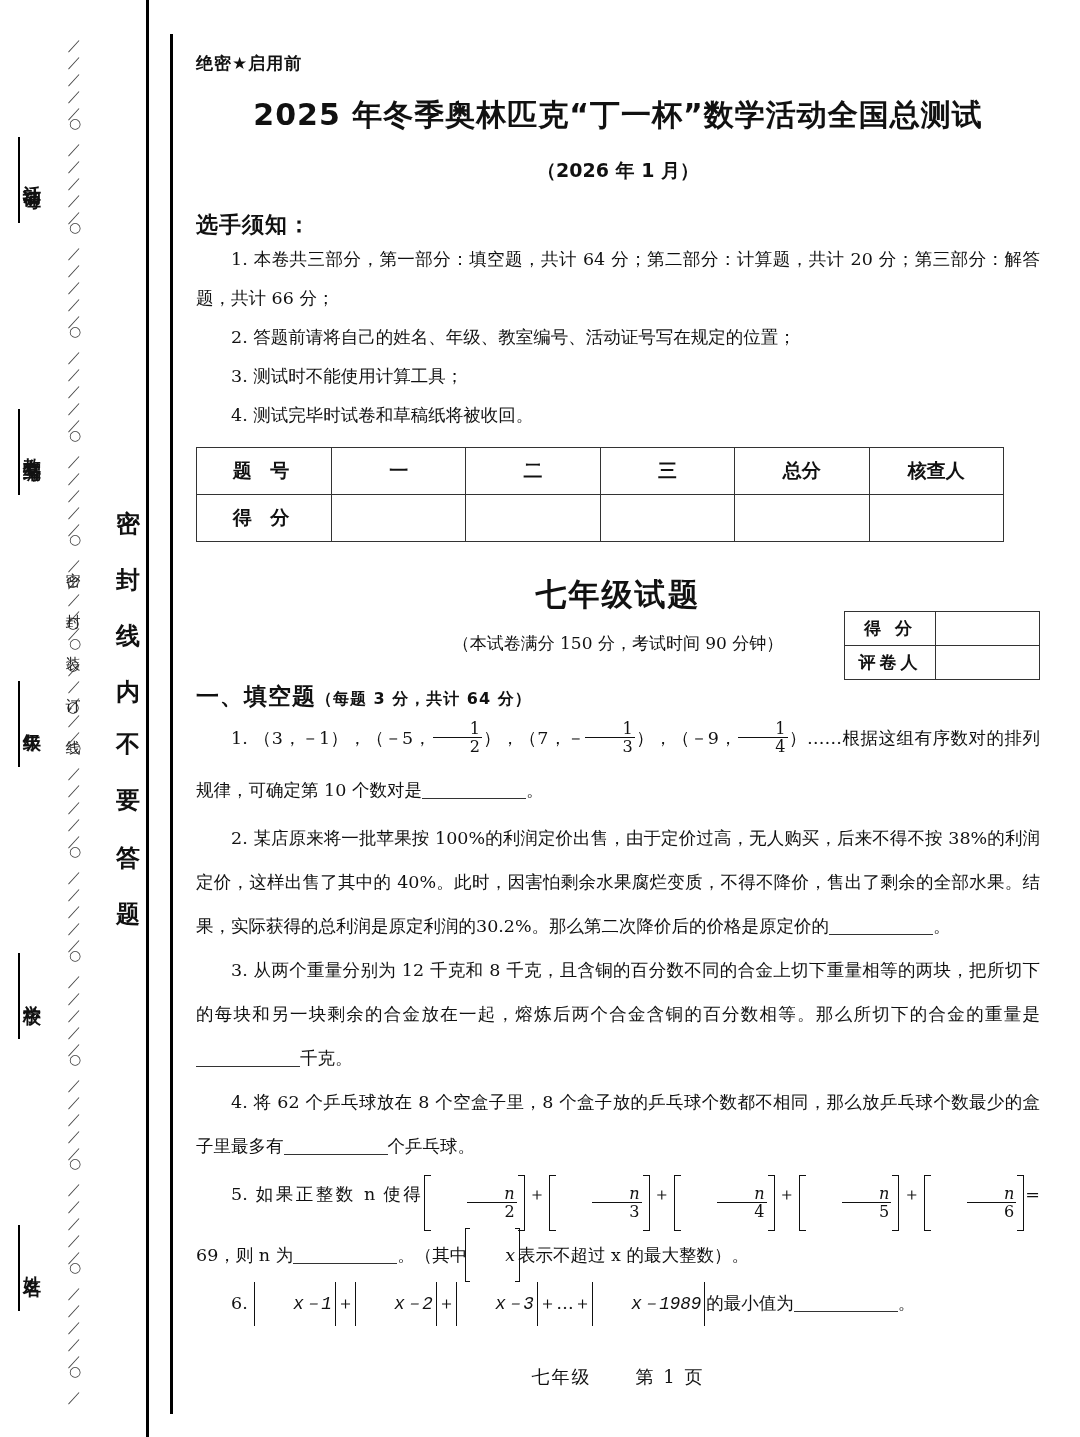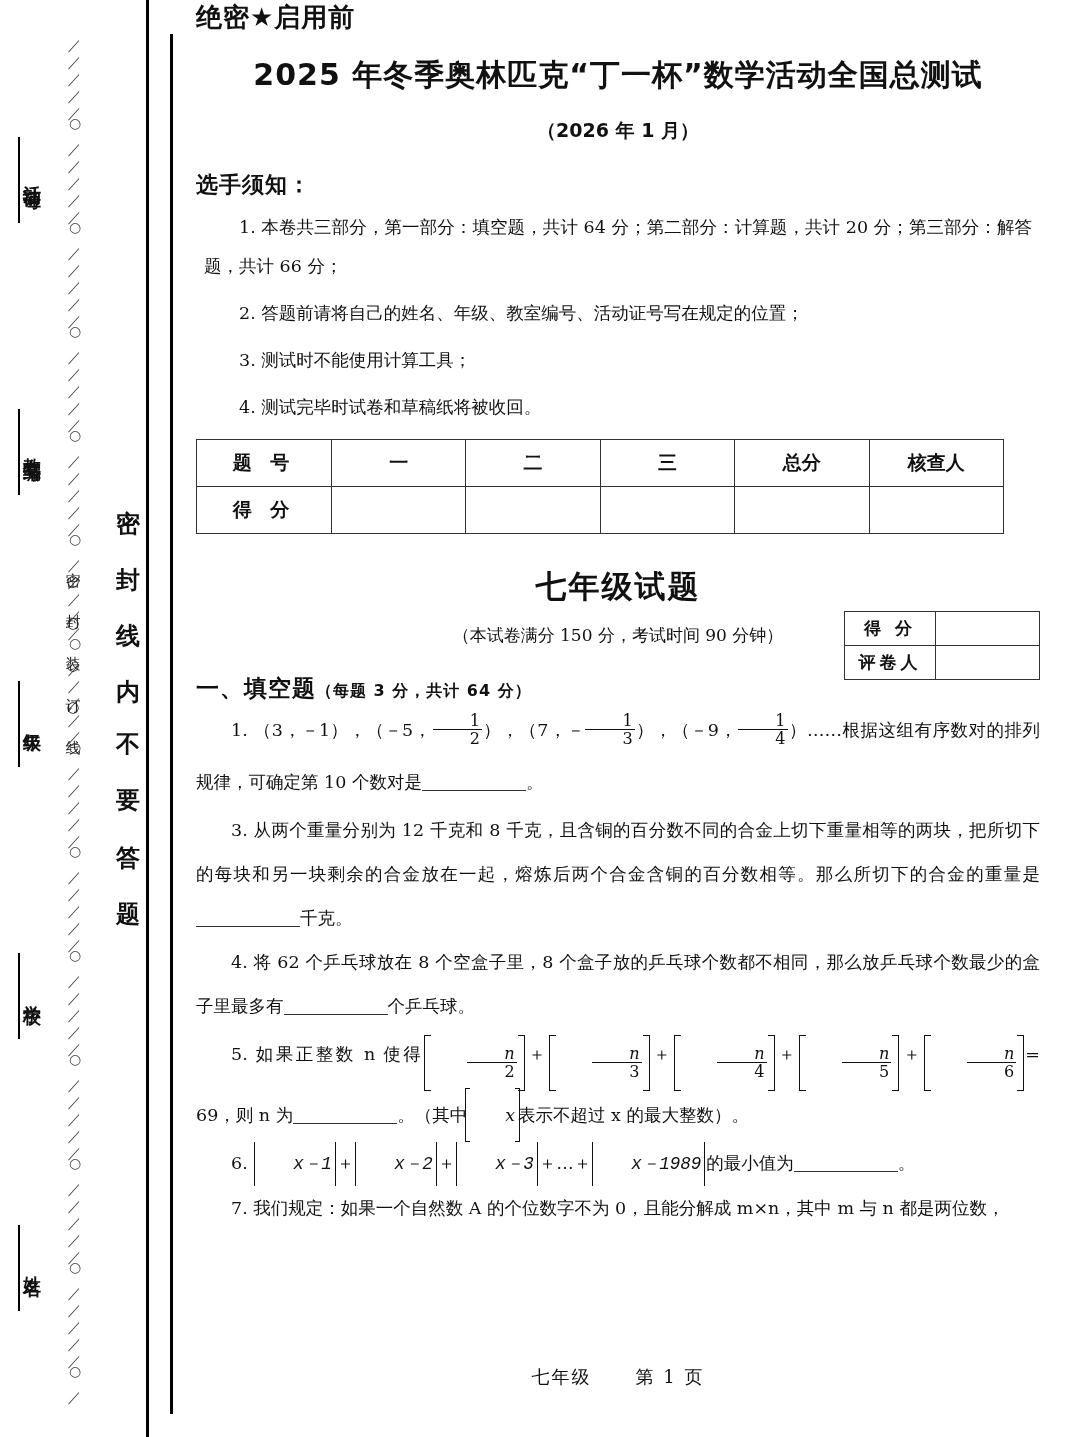--- a/index.html
+++ b/index.html
@@ -47,33 +47,33 @@
     letter-spacing:56px;
     font-family:"DejaVu Sans","Liberation Sans",sans-serif;
     display:flex;align-items:flex-start;justify-content:center;
   }
   .vline{position:absolute;left:146px;top:0;width:3px;height:1437px;background:#000;}
   .vline2{position:absolute;left:170px;top:34px;width:3px;height:1380px;background:#000;}
 
   
   .body{position:absolute;left:196px;top:0;width:844px;height:1437px;}
 
-  .secret{font-size:26px;font-weight:bold;letter-spacing:1px;
+  .secret{font-size:17px;font-weight:bold;margin-top:52px;letter-spacing:1px;
     font-family:"DejaVu Sans","Liberation Sans",sans-serif;}
   .main-title{
     text-align:center;font-size:30px;font-weight:bold;margin-top:20px;
     letter-spacing:1px;font-family:"DejaVu Sans","Liberation Sans",sans-serif;
     white-space:nowrap;
   }
   .sub-date{text-align:center;font-size:19px;font-weight:bold;margin-top:22px;
     font-family:"DejaVu Sans","Liberation Sans",sans-serif;}
 
   .notice-head{font-size:22px;font-weight:bold;margin-top:26px;letter-spacing:1px;
     font-family:"DejaVu Sans","Liberation Sans",sans-serif;}
-  .notice-p{font-size:17.5px;line-height:39px;margin:8px;text-align:justify;}
+  .notice-p{font-size:17.5px;line-height:39px;margin:0;text-align:justify;}
   .notice-p.first{text-indent:2em;}
 
   
   table.score{border-collapse:collapse;width:808px;margin-top:12px;table-layout:fixed;}
   table.score td{
     border:1.6px solid #333;height:44px;text-align:center;vertical-align:middle;
     font-size:19px;font-weight:bold;
     font-family:"DejaVu Sans","Liberation Sans",sans-serif;
   }
   table.score td.lbl{width:132px;letter-spacing:6px;}
@@ -229,20 +229,24 @@
 
     <div class="sec-head">
       <span>一、填空题</span><span class="small">（每题 3 分，共计 64 分）</span>
     </div>
 
     <p class="q tall">
       <span>1.</span>
       <span>（3，－1），（－5，</span><span class="frac"><span class="num">1</span><span class="den">2</span></span><span>），（7，－</span><span class="frac"><span class="num">1</span><span class="den">3</span></span><span>），（－9，</span><span class="frac"><span class="num">1</span><span class="den">4</span></span><span>）……根据这组有序数对的排列规律，可确定第 10 个数对是</span><span class="blank"></span><span>。</span>
     </p>
 
+    <p class="q">
+      <span>2.</span>
+      <span>某店原来将一批苹果按 100%的利润定价出售，由于定价过高，无人购买，后来不得不按 38%的利润定价，这样出售了其中的 40%。此时，因害怕剩余水果腐烂变质，不得不降价，售出了剩余的全部水果。结果，实际获得的总利润是原定利润的30.2%。那么第二次降价后的价格是原定价的</span><span class="blank"></span><span>。</span>
+    </p>
 
     <p class="q">
       <span>3.</span>
       <span>从两个重量分别为 12 千克和 8 千克，且含铜的百分数不同的合金上切下重量相等的两块，把所切下的每块和另一块剩余的合金放在一起，熔炼后两个合金含铜的百分数相等。那么所切下的合金的重量是</span><span class="blank"></span><span>千克。</span>
     </p>
 
     <p class="q">
       <span>4.</span>
       <span>将 62 个乒乓球放在 8 个空盒子里，8 个盒子放的乒乓球个数都不相同，那么放乒乓球个数最少的盒子里最多有</span><span class="blank"></span><span>个乒乓球。</span>
     </p>
@@ -250,23 +254,19 @@
     <p class="q tall">
       <span>5.</span>
       <span>如果正整数 n 使得</span><span class="floorb"><span class="frac"><span class="num it">n</span><span class="den">2</span></span></span>＋<span class="floorb"><span class="frac"><span class="num it">n</span><span class="den">3</span></span></span>＋<span class="floorb"><span class="frac"><span class="num it">n</span><span class="den">4</span></span></span>＋<span class="floorb"><span class="frac"><span class="num it">n</span><span class="den">5</span></span></span>＋<span class="floorb"><span class="frac"><span class="num it">n</span><span class="den">6</span></span></span><span>= 69，则 n 为</span><span class="blank"></span><span>。（其中</span><span class="brk it">x</span><span>表示不超过 x 的最大整数）。</span>
     </p>
 
     <p class="q">
       <span>6.</span>
       <span class="absb it">x－1</span><span>＋</span><span class="absb it">x－2</span><span>＋</span><span class="absb it">x－3</span><span>＋…＋</span><span class="absb it">x－1989</span><span>的最小值为</span><span class="blank"></span><span>。</span>
     </p>
 
-    <p class="q">
-      <span>7.</span>
-      <span>我们规定：如果一个自然数 A 的个位数字不为 0，且能分解成 m×n，其中 m 与 n 都是两位数，</span>
-    </p>
 
     <div class="footer">
       <span>七年级</span><span>第 1 页</span>
     </div>
 
   </div>
 </div>
 
 </body></html>

